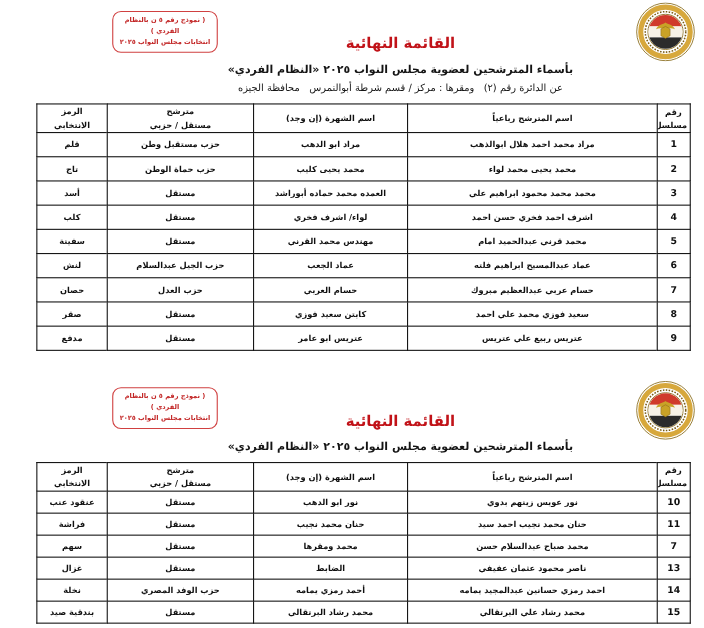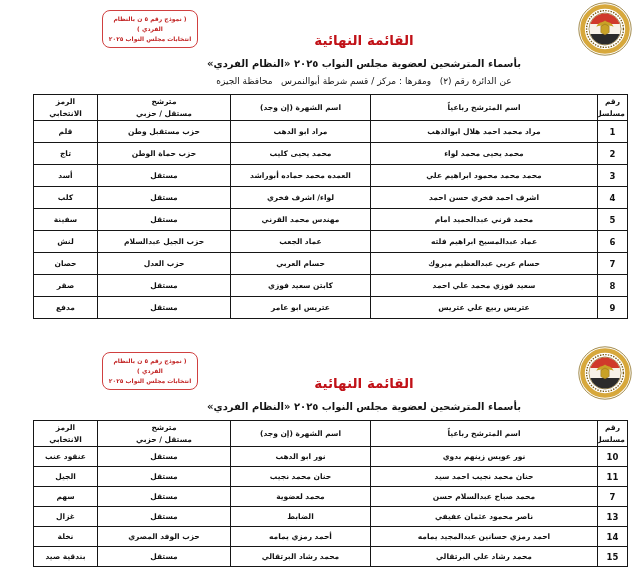--- a/index.html
+++ b/index.html
@@ -217,26 +217,26 @@
           <td>نور عويس زينهم بدوي</td>
           <td>نور ابو الدهب</td>
           <td>مستقل</td>
           <td>عنقود عنب</td>
         </tr>
         <tr>
           <td class="serial">11</td>
           <td>حنان محمد نجيب احمد سيد</td>
           <td>حنان محمد نجيب</td>
           <td>مستقل</td>
-          <td>الجيل</td>
+          <td>فراشة</td>
         </tr>
         <tr>
           <td class="serial">7</td>
           <td>محمد صباح عبدالسلام حسن</td>
-          <td>محمد لعضوية</td>
+          <td>محمد ومقرها</td>
           <td>مستقل</td>
           <td>سهم</td>
         </tr>
         <tr>
           <td class="serial">13</td>
           <td>ناصر محمود عثمان عفيفي</td>
           <td>الضابط</td>
           <td>مستقل</td>
           <td>غزال</td>
         </tr>

